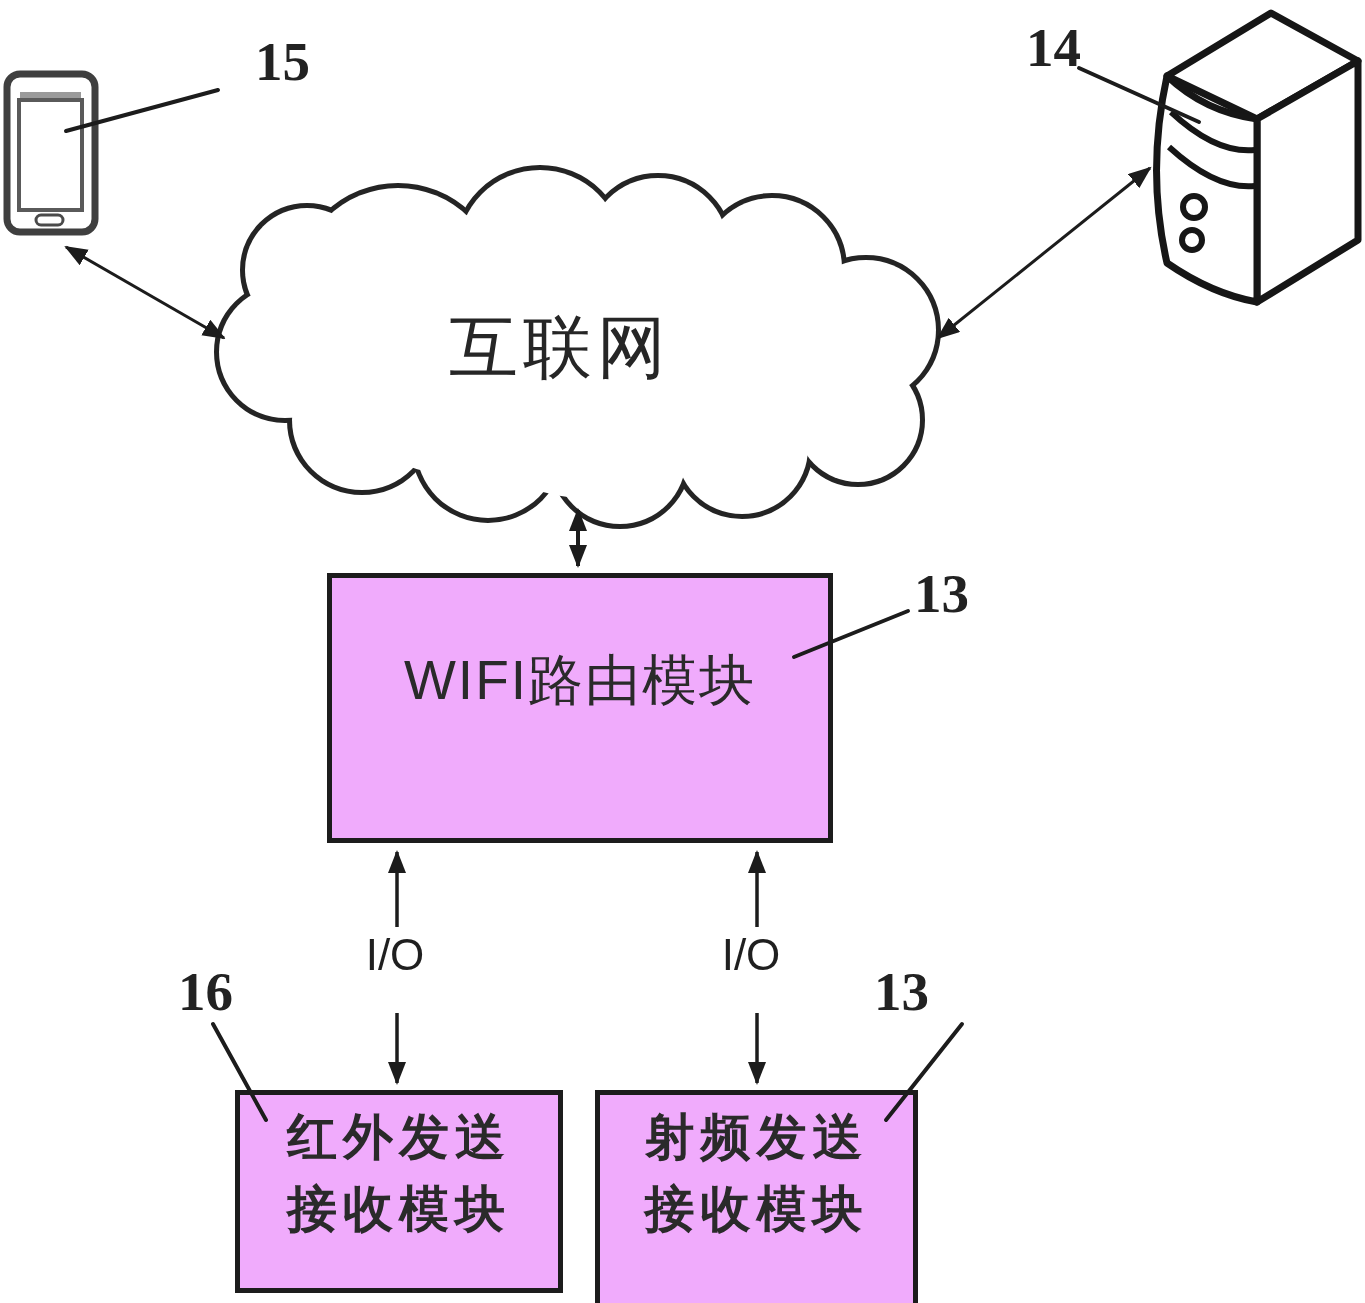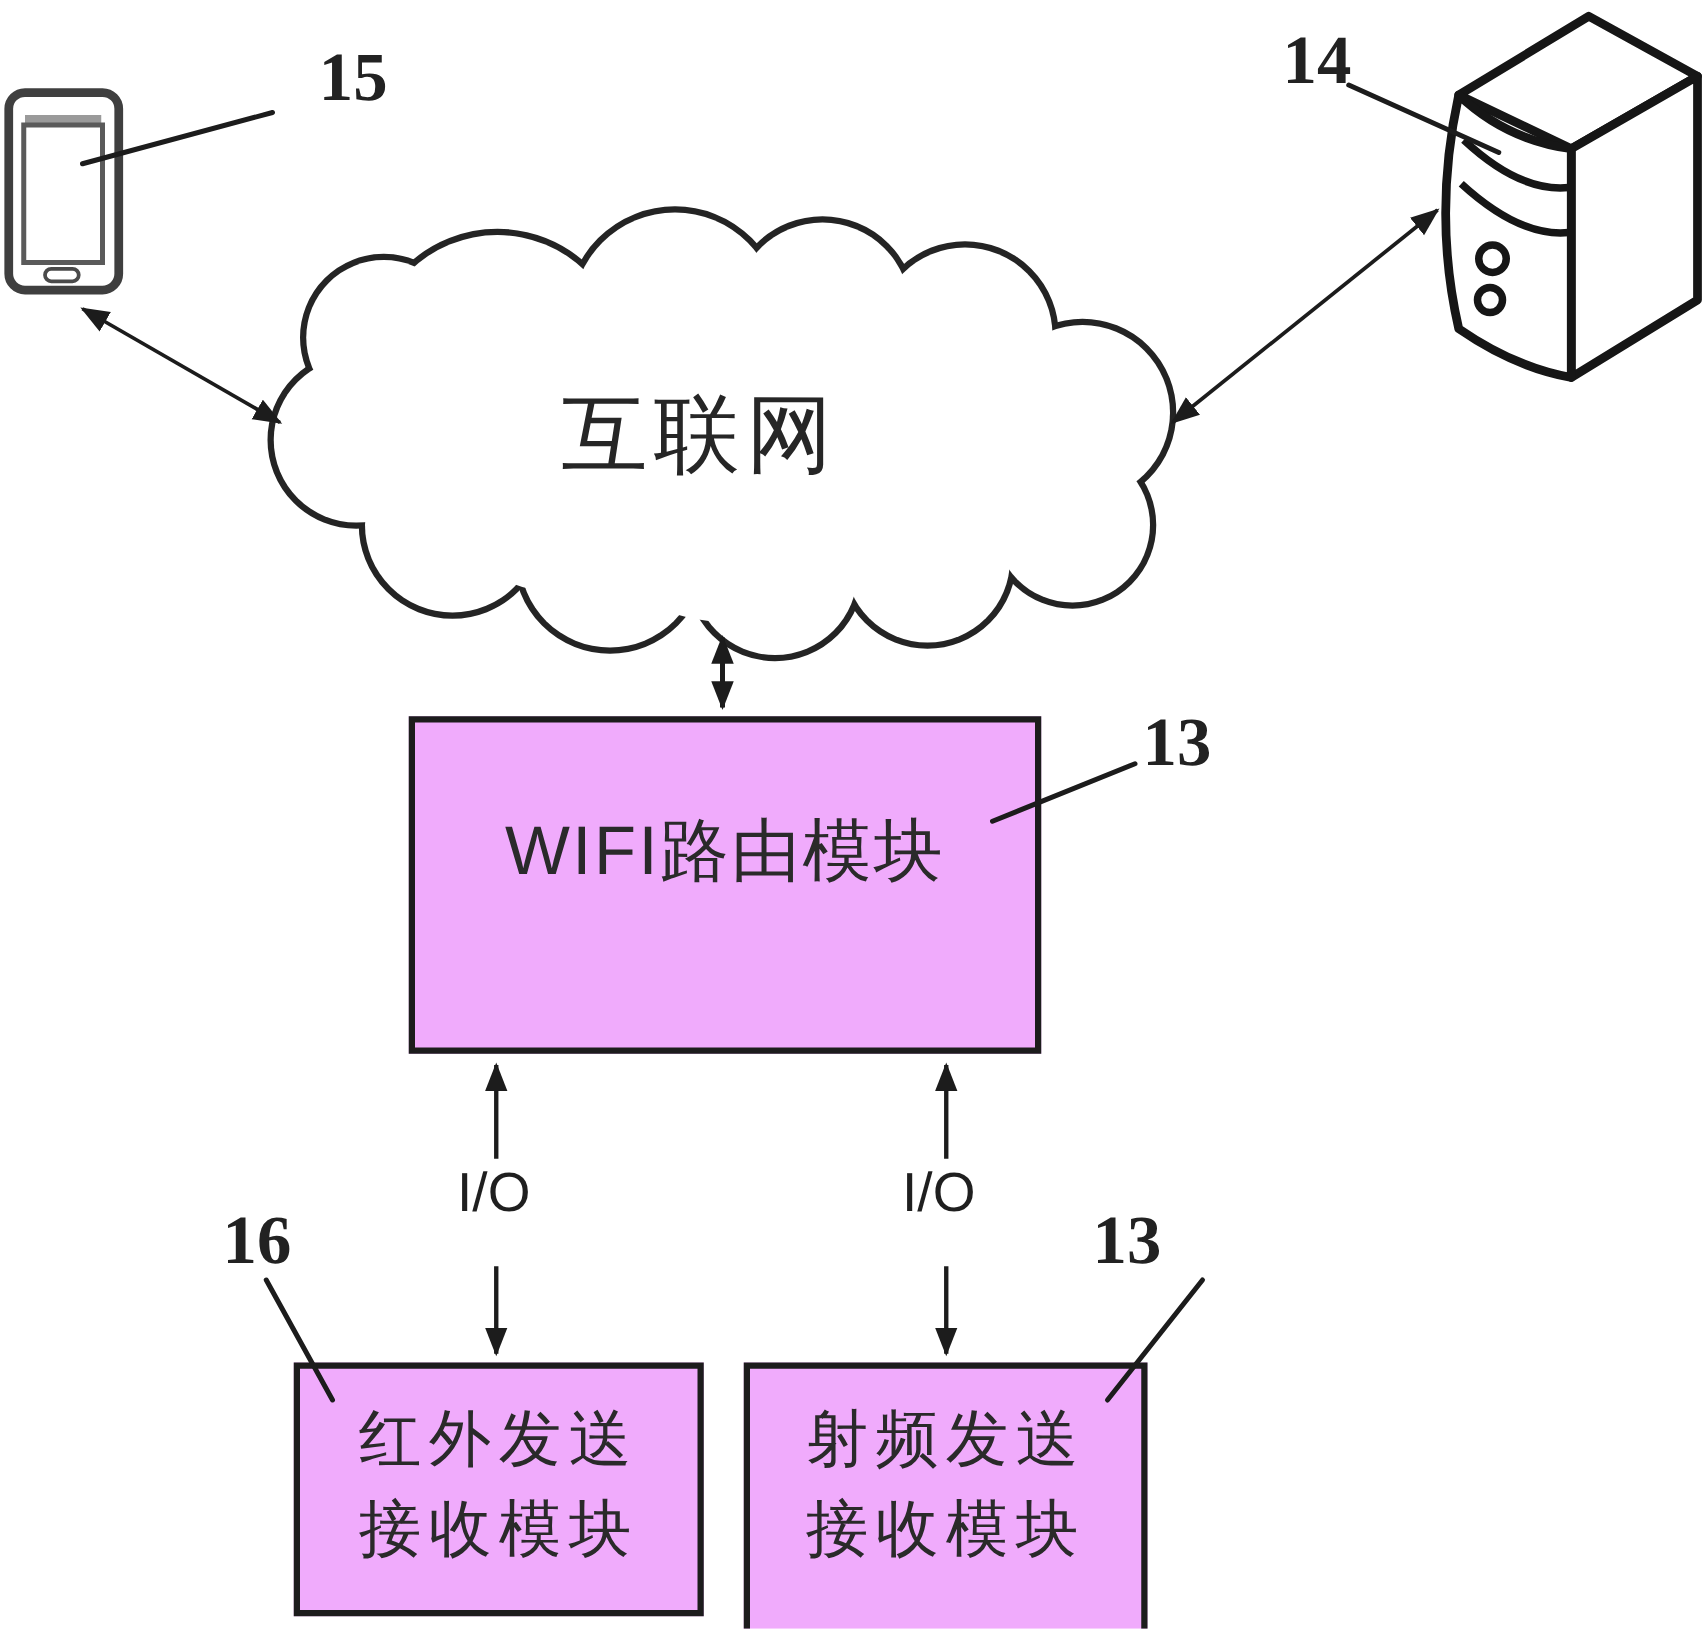--- a/index.html
+++ b/index.html
@@ -20,21 +20,21 @@
     border:5px solid #1c1c1c;
     z-index:1;
   }
   .box-label{
     position:absolute;left:0;right:0;
     text-align:center;
     color:#2a2a2a;
     white-space:pre-line;
   }
   #wifi-label{top:66px;font-size:55px;letter-spacing:2px;}
-  .twoline-label{top:20px;font-size:50px;line-height:1.44;letter-spacing:6px;}
+  .twoline-label{top:6px;font-size:50px;line-height:1.44;letter-spacing:6px;font-weight:bold;}
   .txt{position:absolute;z-index:3;}
   .ref-num{
     font-family:"Liberation Serif", serif;
     font-weight:700;
     font-size:55px;
     color:#222222;
   }
   #internet-label{
     left:440px;top:302px;width:240px;
     text-align:center;

